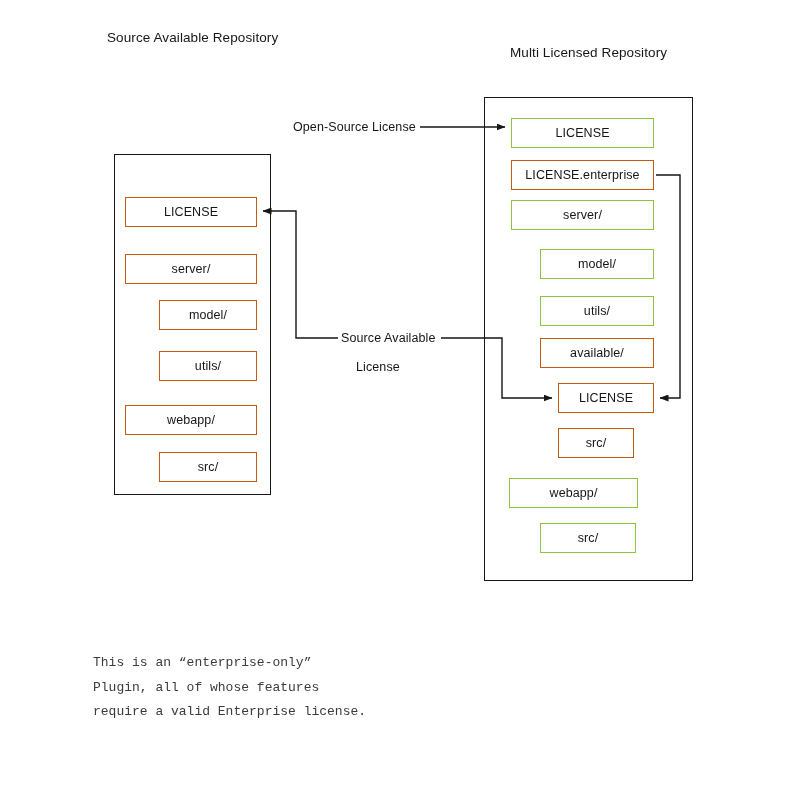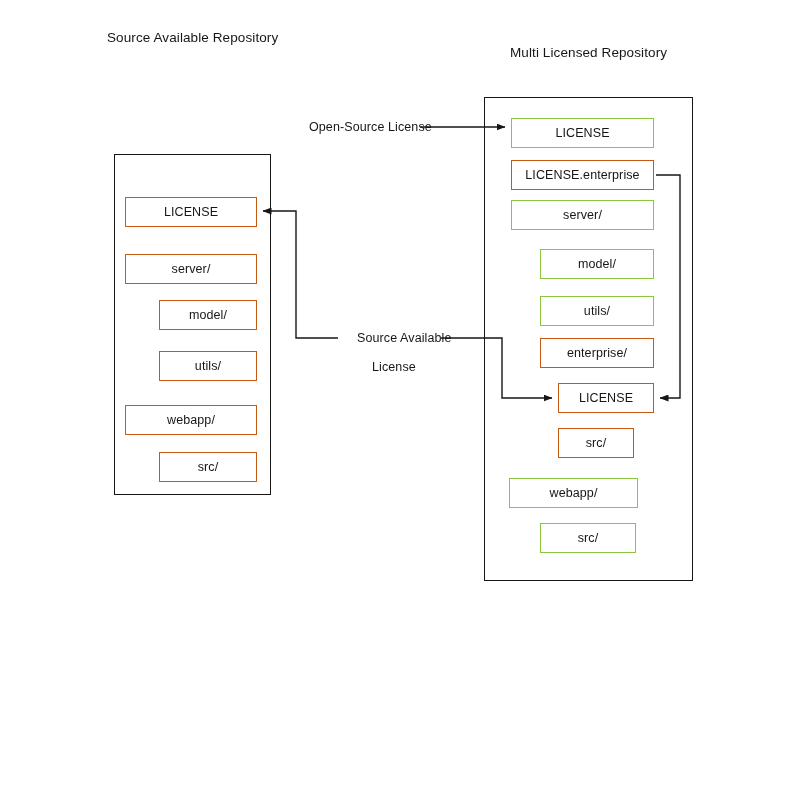--- a/index.html
+++ b/index.html
@@ -75,21 +75,20 @@
   }
 
   
   .edge-label {
     position: absolute;
     font-family: "Liberation Sans", sans-serif;
     font-size: 12.5px;
     color: #161616;
     white-space: nowrap;
     letter-spacing: 0.1px;
-    margin-left: 16px;
   }
   #label-open-source { left: 293px; top: 120px; }
   #label-source-avail-1 { left: 341px; top: 331px; text-align: right; }
   #label-source-avail-2 { left: 356px; top: 360px; }
 
   
   .caption {
     position: absolute;
     font-family: "Liberation Mono", monospace;
     font-size: 13px;
@@ -128,21 +127,21 @@
   <div class="node-box green" id="r-node-0" style="left:511px; top:118px; width:143px;">LICENSE</div>
 
   <div class="node-box orange" id="r-node-1" style="left:511px; top:160px; width:143px;">LICENSE.enterprise</div>
 
   <div class="node-box green" id="r-node-2" style="left:511px; top:200px; width:143px;">server/</div>
 
   <div class="node-box green" id="r-node-3" style="left:540px; top:249px; width:114px;">model/</div>
 
   <div class="node-box green" id="r-node-4" style="left:540px; top:296px; width:114px;">utils/</div>
 
-  <div class="node-box orange" id="r-node-5" style="left:540px; top:338px; width:114px;">enterprise/</div>
+  <div class="node-box orange" id="r-node-5" style="left:540px; top:338px; width:114px;">available/</div>
 
   <div class="node-box orange" id="r-node-6" style="left:558px; top:383px; width:96px;">LICENSE</div>
 
   <div class="node-box orange" id="r-node-7" style="left:558px; top:428px; width:76px;">src/</div>
 
   <div class="node-box green" id="r-node-8" style="left:509px; top:478px; width:129px;">webapp/</div>
 
   <div class="node-box green" id="r-node-9" style="left:540px; top:523px; width:96px;">src/</div>
 
   <svg id="connector-layer" viewBox="0 0 788 801" width="788" height="801">
@@ -168,15 +167,18 @@
       <path d="M 656 175 L 680 175 L 680 398 L 660 398" stroke="#161616" stroke-width="1.4" fill="none" marker-end="url(#arrowhead)"></path>
     </g>
   </svg>
 
   <div class="edge-label" id="label-open-source">Open-Source License</div>
 
   <div class="edge-label" id="label-source-avail-1">Source Available</div>
 
   <div class="edge-label" id="label-source-avail-2">License</div>
 
+  <div class="caption" id="caption-left">This is an “enterprise-only”
+Plugin, all of whose features
+require a valid Enterprise license.</div>
 
 
 </div>
 
 </body></html>

